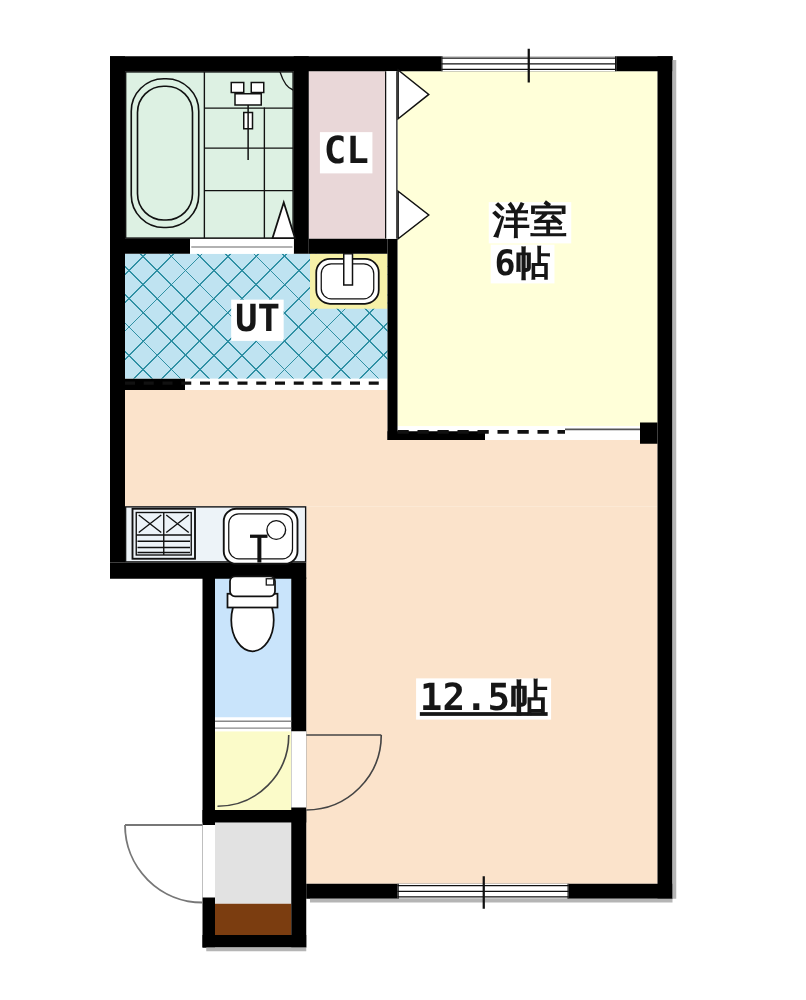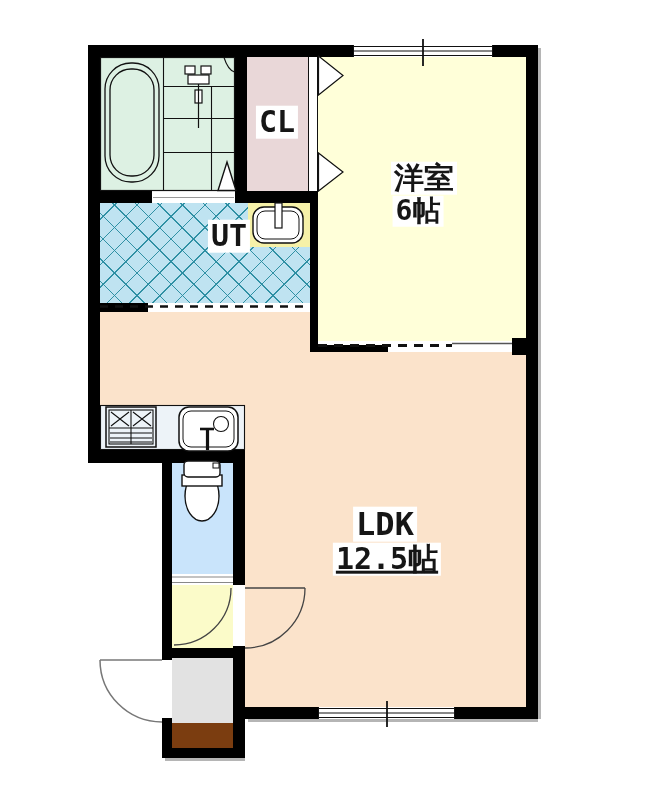--- a/index.html
+++ b/index.html
@@ -181,17 +181,16 @@
 
     <g fill="none" stroke="#777777" stroke-width="1.5">
       <line x1="100" y1="660" x2="162" y2="660"></line>
       <path d="M100,660 A62,62 0 0 0 162,722"></path>
     </g>
   </svg>
 
   <div class="label" style="left:277px;top:122px;font-size:30px;">CL</div>
   <div class="label" style="left:424px;top:178px;font-size:30px;">洋室</div>
   <div class="label" style="left:418px;top:211px;font-size:28px;">6帖</div>
-  <div class="label" style="left:206px;top:236px;font-size:30px;margin-left:23px;">UT</div>
-  <div class="label" style="left:385px;top:524px;font-size:32px;">LDK</div>
+  <div class="label" style="left:206px;top:256px;font-size:30px;">UT</div>
   <div class="label" style="left:387px;top:559px;font-size:30px;text-decoration:underline;">12.5帖</div>
 
 </div>
 
 </body></html>

